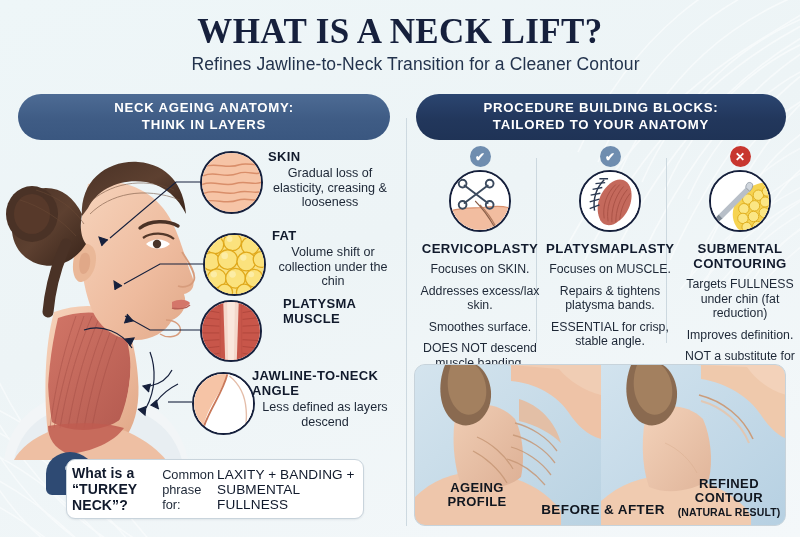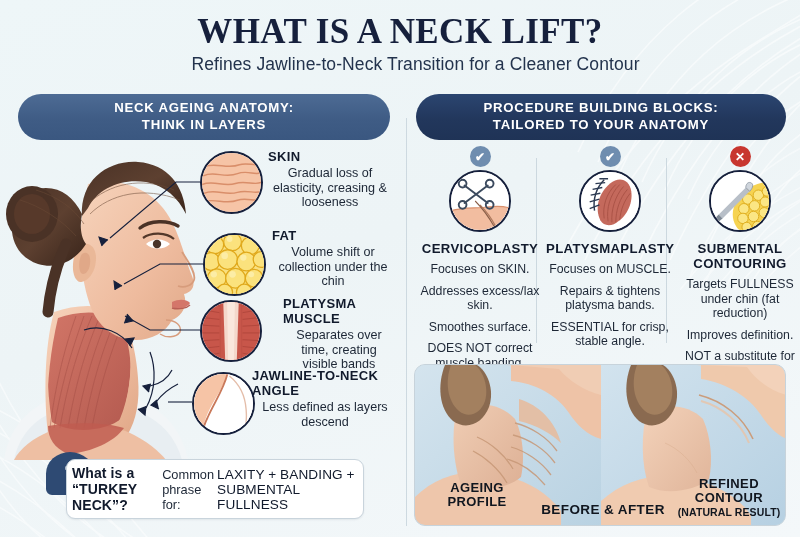--- a/index.html
+++ b/index.html
@@ -374,21 +374,20 @@
   <div class="anat-item" id="t-skin">
     <div class="anat-head">SKIN</div>
     <div class="anat-body">Gradual loss of elasticity, creasing &amp; looseness</div>
   </div>
   <div class="anat-item" id="t-fat">
     <div class="anat-head">FAT</div>
     <div class="anat-body">Volume shift or collection under the chin</div>
   </div>
   <div class="anat-item" id="t-muscle">
     <div class="anat-head">PLATYSMA MUSCLE</div>
-    <div class="anat-body">Separates over time, creating visible bands</div>
   </div>
   <div class="anat-item" id="t-jawline">
     <div class="anat-head">JAWLINE-TO-NECK ANGLE</div>
     <div class="anat-body">Less defined as layers descend</div>
   </div>
 
   <div id="qbubble">
     <span>?</span>
   </div>
   <div id="qbox">
@@ -421,21 +420,21 @@
           <circle cx="12" cy="34" r="4"></circle>
           <circle cx="40" cy="34" r="4"></circle>
         </g>
       </svg>
     </div>
     <div class="proc-name">CERVICOPLASTY</div>
     <div class="proc-lines">
       <div>Focuses on SKIN.</div>
       <div>Addresses excess/lax skin.</div>
       <div>Smoothes surface.</div>
-      <div>DOES NOT correct muscle banding.</div>
+      <div>DOES NOT descend muscle banding.</div>
     </div>
   </div>
 
   <div class="col" id="col-1">
     <div class="badge check">
       <span>✔</span>
     </div>
     <div class="proc-circle">
       <svg viewBox="0 0 60 60" width="100%" height="100%">
         <rect width="60" height="60" fill="#ffffff"></rect>

